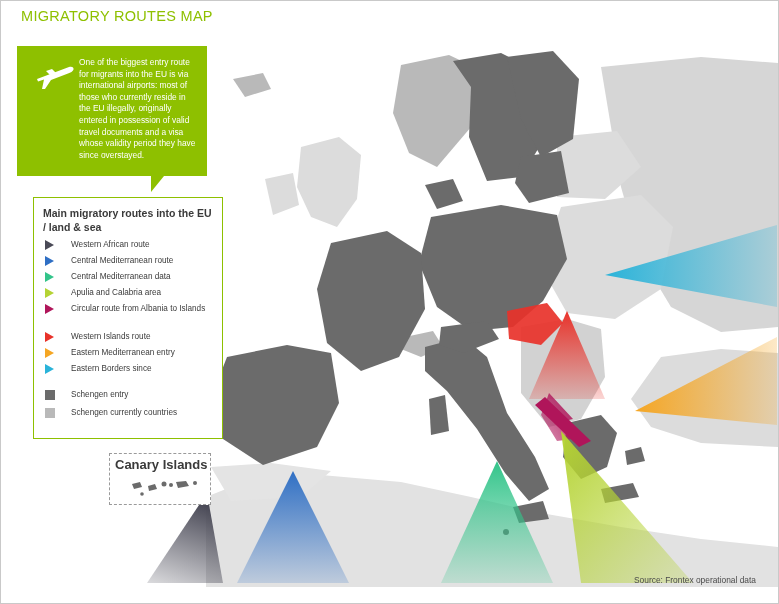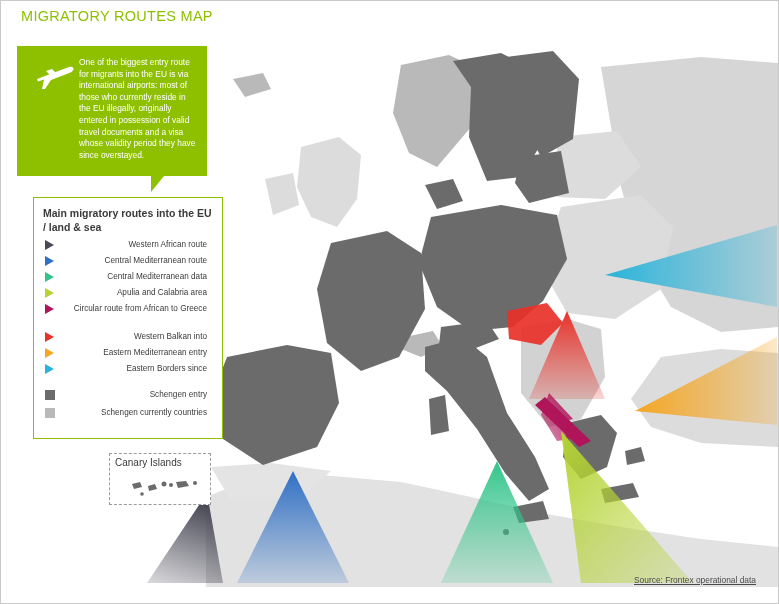--- a/index.html
+++ b/index.html
@@ -107,24 +107,23 @@
   .legend-row {
     position: absolute;
     left: 9px;
     width: 176px;
     font-size: 8.2px;
     color: #3a3a3a;
     line-height: 10px;
   }
   .legend-row .lbl {
     position: absolute;
-    left: 12px;
+    left: 28px;
     top: 0;
     width: 152px;
-    text-align: right;
   }
   .tri {
     position: absolute;
     left: 2px;
     top: 0px;
     width: 0;
     height: 0;
     border-top: 5px solid transparent;
     border-bottom: 5px solid transparent;
     border-left-width: 9px;
@@ -145,31 +144,31 @@
     width: 102px;
     height: 52px;
     border: 1px dashed #9a9a9a;
     box-sizing: border-box;
     background: #ffffff;
   }
   #canary-label {
     position: absolute;
     left: 5px;
     top: 3px;
-    font-size: 10px;
+    font-size: 13px;
     color: #3a3a3a;
+    font-weight: bold;
   }
   
   #source {
     position: absolute;
     right: 22px;
     bottom: 18px;
     font-size: 8.4px;
     color: #4a4a4a;
-    text-decoration: underline;
   }
 </style>
 </head>
 <body>
 
 <div id="page">
 
   <div id="title">MIGRATORY ROUTES MAP</div>
 
   <div id="map-area">
@@ -331,25 +330,25 @@
     <div class="legend-row" style="top:74px;">
       <span class="tri" style="border-left-color:#33c48a;"></span>
       <span class="lbl">Central Mediterranean data</span>
     </div>
     <div class="legend-row" style="top:90px;">
       <span class="tri" style="border-left-color:#b5d334;"></span>
       <span class="lbl">Apulia and Calabria area</span>
     </div>
     <div class="legend-row" style="top:106px;">
       <span class="tri" style="border-left-color:#b0155a;"></span>
-      <span class="lbl">Circular route from African to Greece</span>
+      <span class="lbl">Circular route from Albania to Islands</span>
     </div>
     <div class="legend-row" style="top:134px;">
       <span class="tri" style="border-left-color:#e8322a;"></span>
-      <span class="lbl">Western Balkan into</span>
+      <span class="lbl">Western Islands route</span>
     </div>
     <div class="legend-row" style="top:150px;">
       <span class="tri" style="border-left-color:#f5a623;"></span>
       <span class="lbl">Eastern Mediterranean entry</span>
     </div>
     <div class="legend-row" style="top:166px;">
       <span class="tri" style="border-left-color:#2ab3d9;"></span>
       <span class="lbl">Eastern Borders since</span>
     </div>
 

